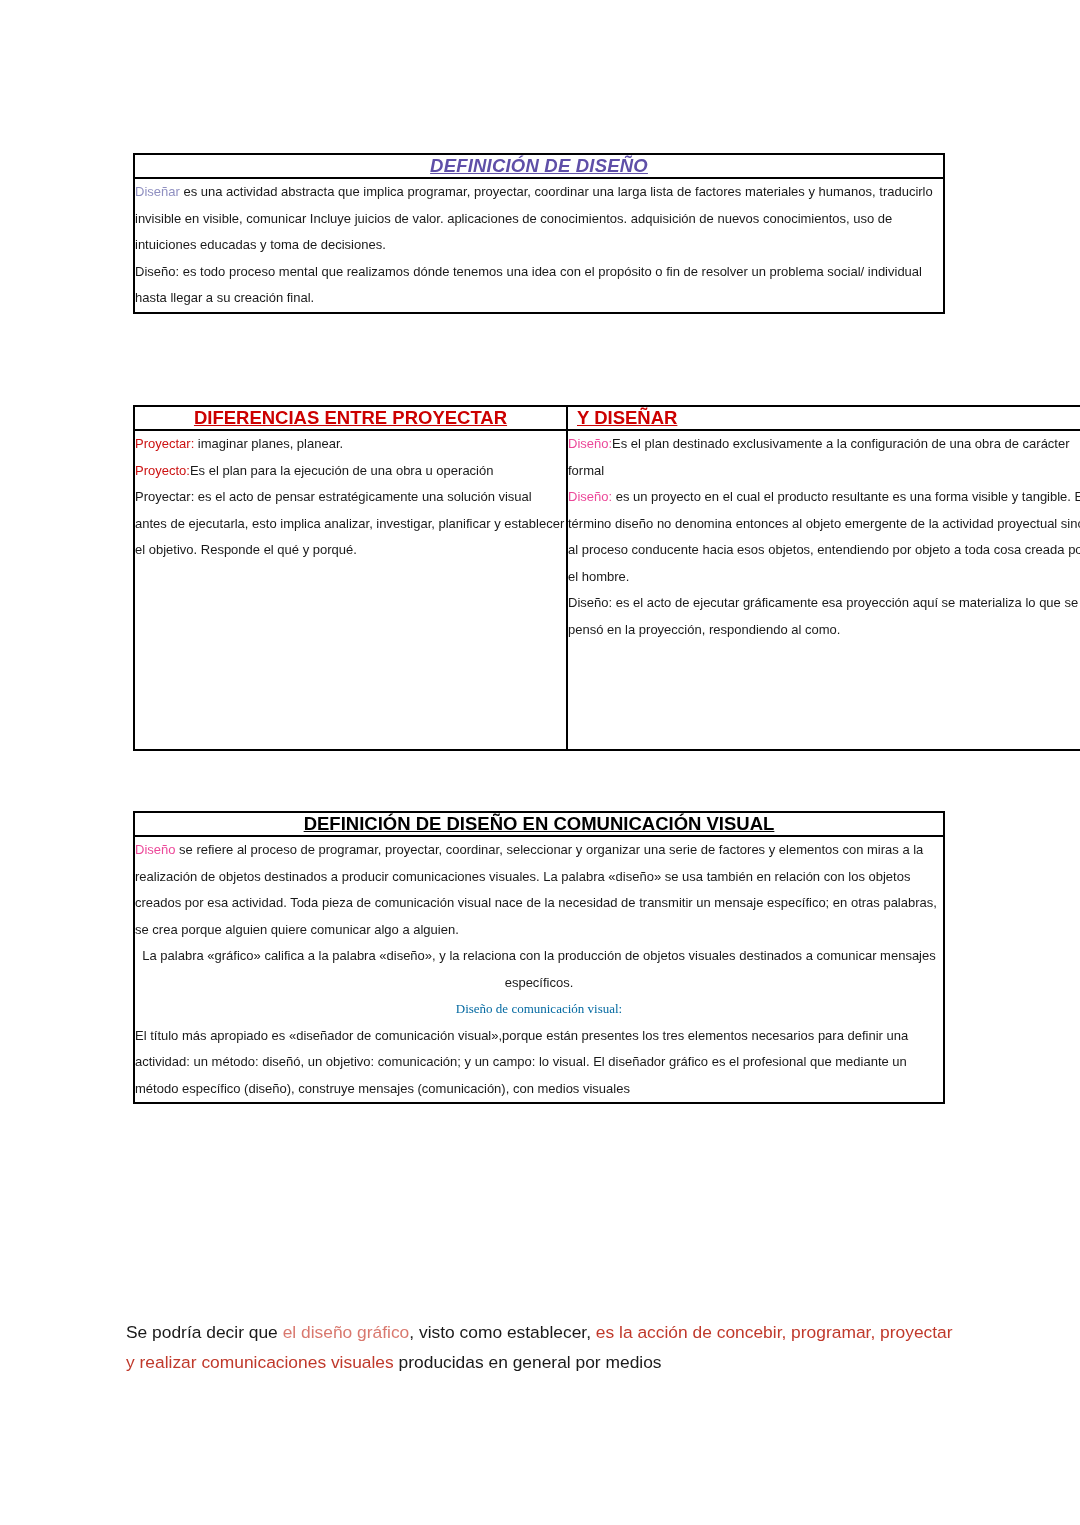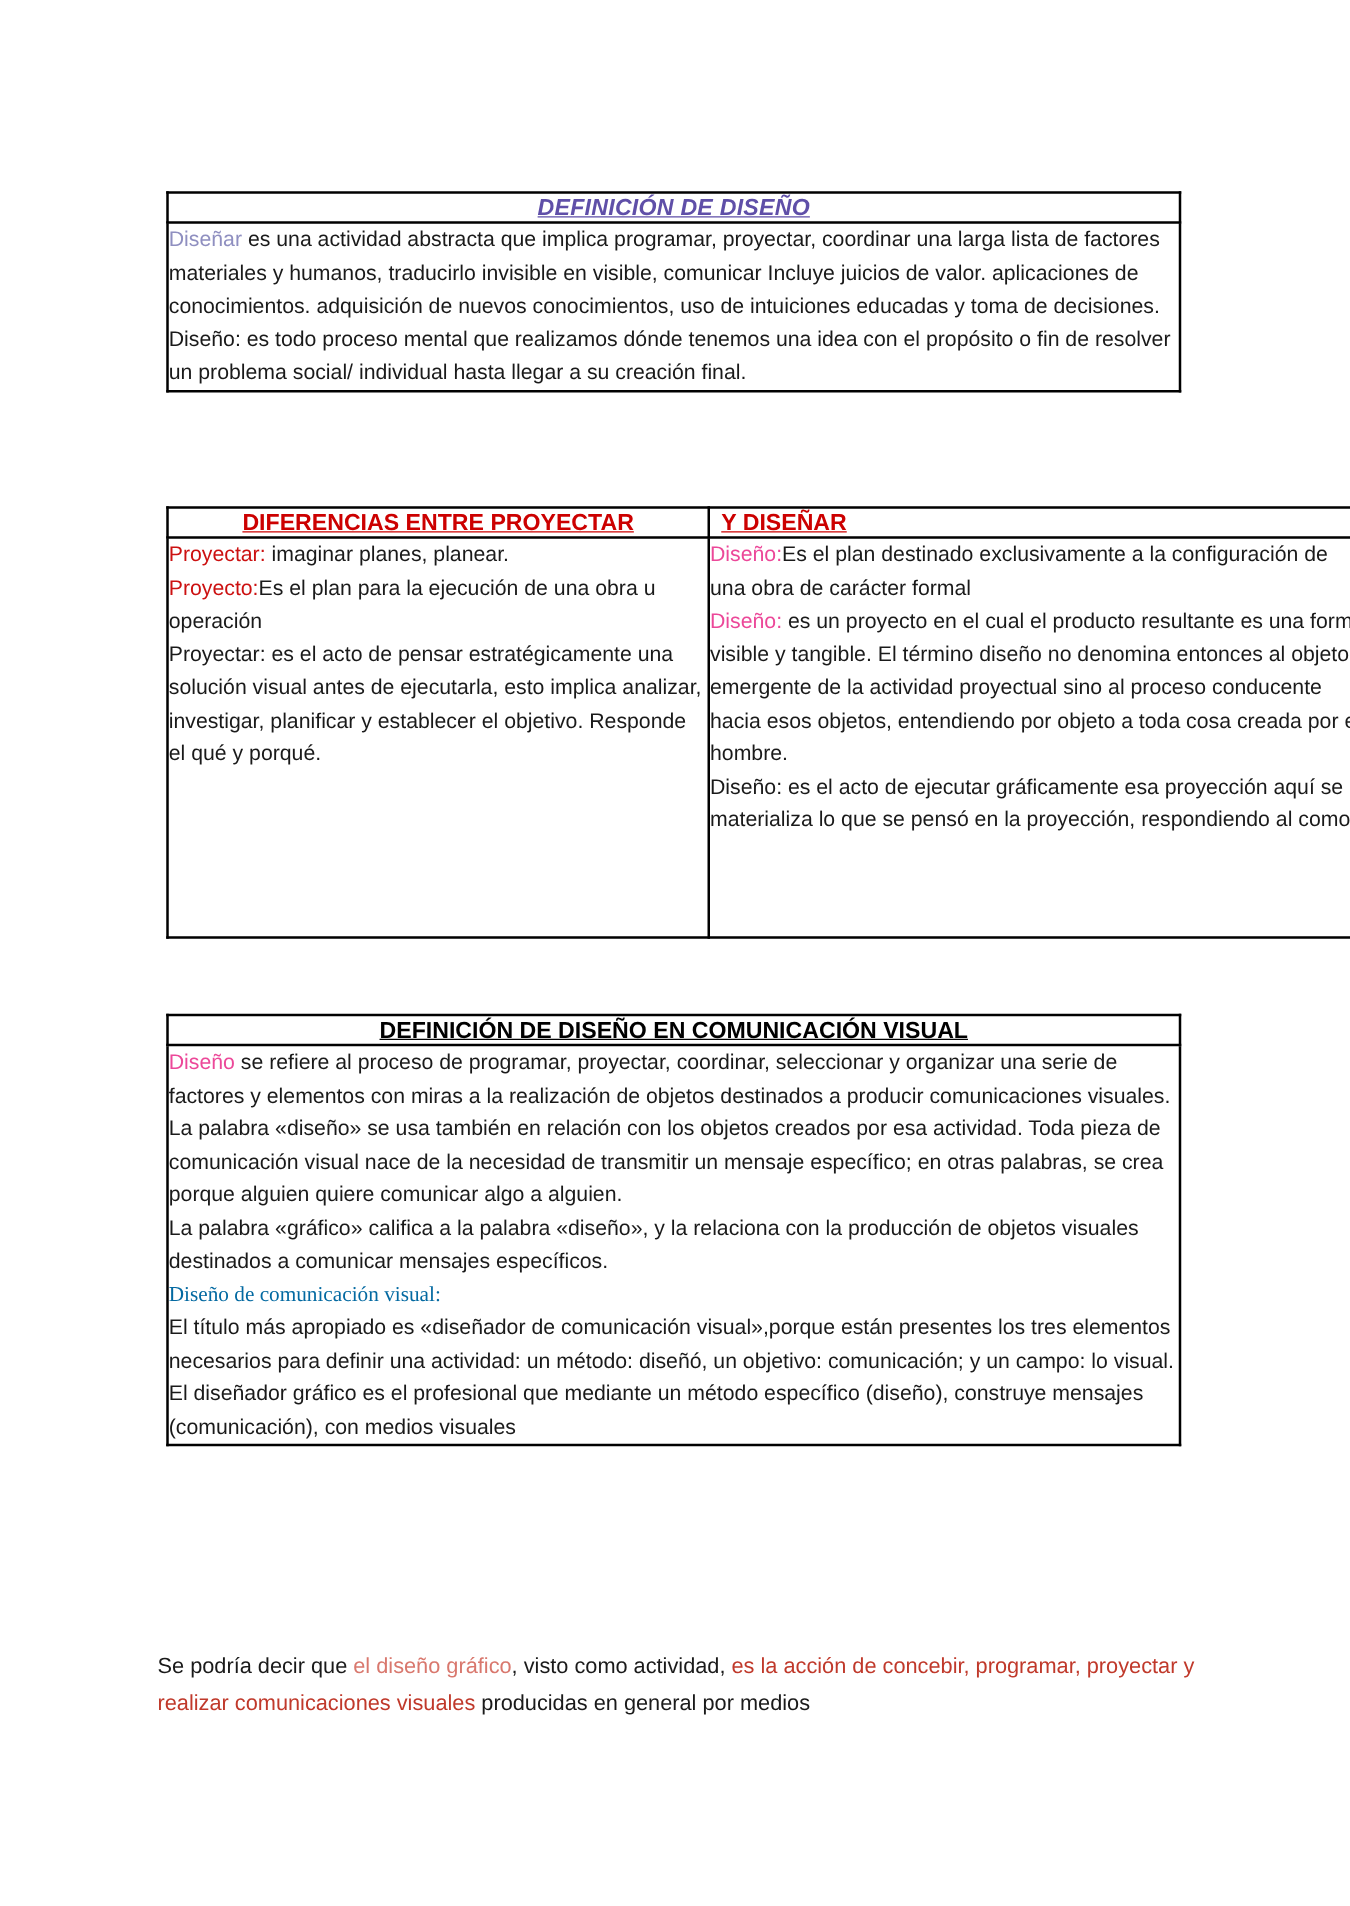--- a/index.html
+++ b/index.html
@@ -64,28 +64,28 @@
     margin-top: 36px;
   }
   .title-black {
     color: #000000;
     font-weight: bold;
     text-decoration: underline;
     font-size: 18.5px;
   }
 
   .para {
-    font-size: 17px;
+    font-size: 13px;
     line-height: 26.5px;
     color: #1a1a1a;
     margin: 0;
   }
   .para + .para { margin-top: 0; }
 
-  .gap-para { margin-top: 26px; }
+  .gap-para { margin-top: 26px; text-align: center; }
 
   .hl-lav   { color: #8f8fc0; }
   .hl-red   { color: #cc1111; }
   .hl-salmon{ color: #ec4899; }
   .hl-mag   { color: #0369a1; font-family: Liberation Serif, serif; }
   .hl-softred { color: #d9786e; }
   .hl-darkred { color: #c0392b; }
   .u { }
 
   
@@ -175,16 +175,16 @@
         <p class="para"><span class="hl-salmon">Diseño</span><span> se refiere al proceso de programar, proyectar, coordinar, seleccionar y organizar una serie de factores y elementos con miras a la realización de objetos destinados a producir comunicaciones visuales. La palabra «diseño» se usa también en relación con los objetos creados por esa actividad. Toda pieza de comunicación visual nace de la necesidad de transmitir un mensaje específico; en otras palabras, se crea porque alguien quiere comunicar algo a alguien.</span></p>
         <p class="para gap-para">La palabra «gráfico» califica a la palabra «diseño», y la relaciona con la producción de objetos visuales destinados a comunicar mensajes específicos.</p>
         <p class="para gap-para hl-mag">Diseño de comunicación visual:</p>
         <p class="para">El título más apropiado es «diseñador de comunicación visual»,porque están presentes los tres elementos necesarios para definir una actividad: un método: diseñó, un objetivo: comunicación; y un campo: lo visual. El diseñador gráfico es el profesional que mediante un método específico (diseño), construye mensajes (comunicación), con medios visuales</p>
       </td>
     </tr>
   </tbody>
     </table>
 
   <div id="closing-paragraph">
-    <p class="para"><span>Se podría decir que </span><span class="hl-softred">el diseño gráfico</span><span>, visto como actividad, </span><span class="hl-darkred">es la acción de concebir, programar, proyectar y realizar comunicaciones visuales</span><span> producidas en general por medios</span></p>
+    <p class="para"><span>Se podría decir que </span><span class="hl-softred">el diseño gráfico</span><span>, visto como establecer, </span><span class="hl-darkred">es la acción de concebir, programar, proyectar y realizar comunicaciones visuales</span><span> producidas en general por medios</span></p>
   </div>
 
 </div>
 
 </body></html>

